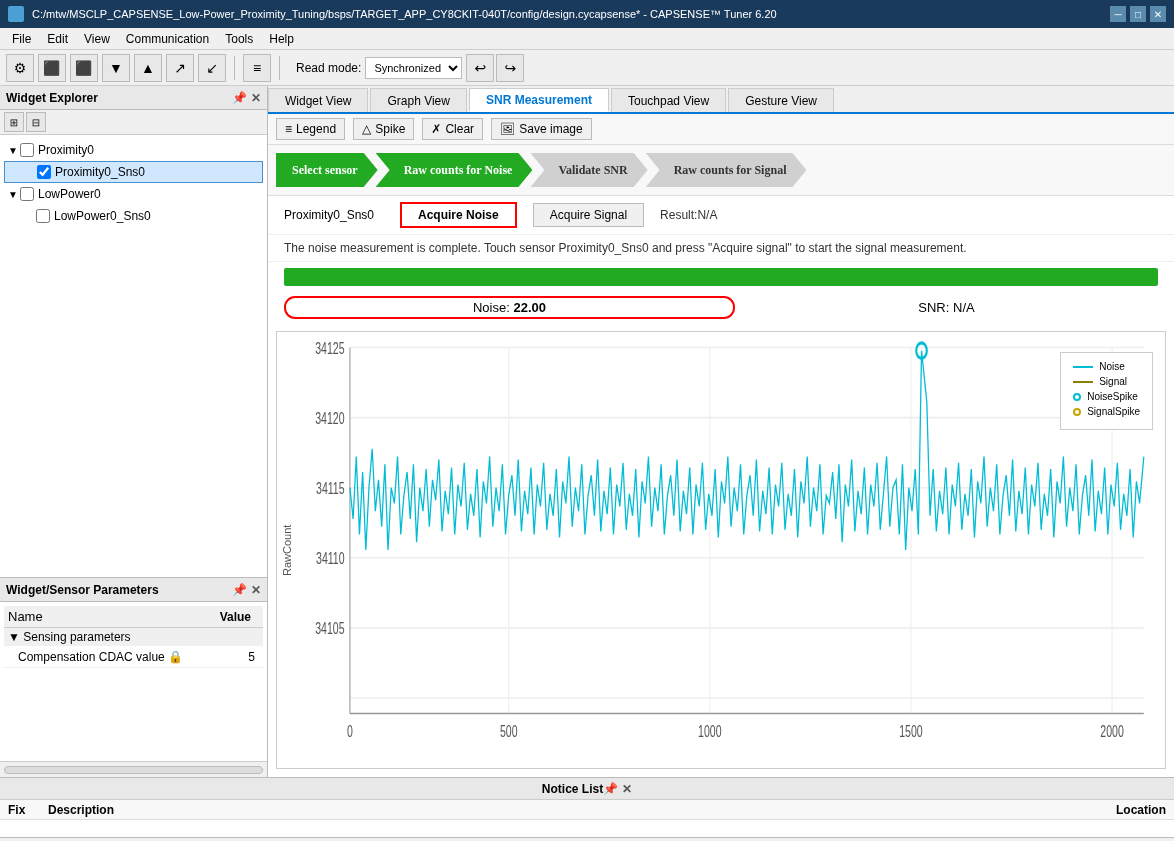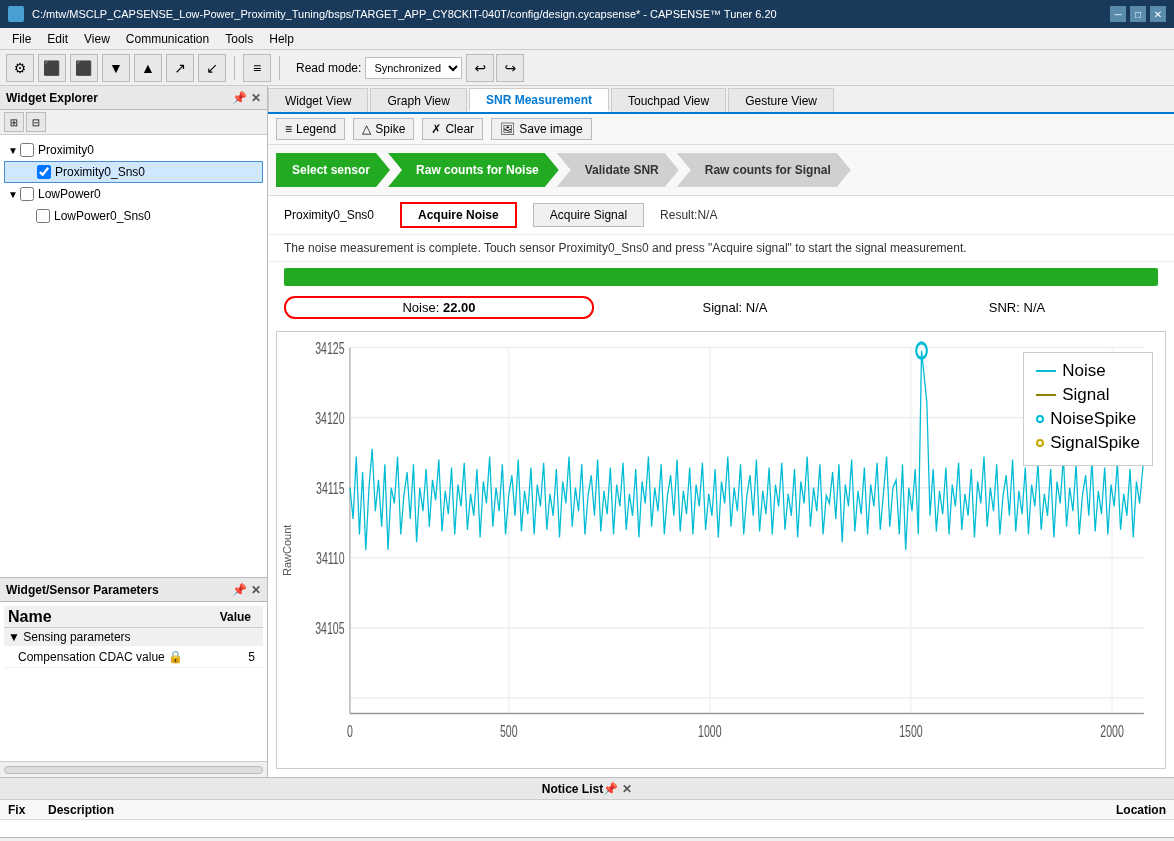--- a/index.html
+++ b/index.html
@@ -136,21 +136,21 @@
       background: #f0f0f0;
     }
     .params-header {
       display: flex;
       height: 22px;
       align-items: center;
       border-bottom: 1px solid #ccc;
       background: #f0f0f0;
       padding: 0 4px;
     }
-    .params-header-name { flex: 1; font-weight: bold; font-size: 16px; }
+    .params-header-name { flex: 1; font-weight: normal; font-size: 13px; }
     .params-header-val { width: 60px; font-weight: bold; font-size: 12px; text-align: right; padding-right: 8px; }
 
     .scrollbar-area {
       height: 16px;
       background: #f0f0f0;
       border-top: 1px solid #ccc;
       display: flex;
       align-items: center;
       padding: 0 4px;
     }
@@ -212,20 +212,21 @@
       cursor: pointer; font-size: 12px; height: 22px;
     }
 
     
     .steps-bar {
       display: flex;
       align-items: center;
       padding: 8px;
       background: #f8f8f8;
       border-bottom: 1px solid #ddd;
+      font-family: Liberation Serif, serif;
     }
     .step {
       display: flex;
       align-items: center;
       height: 34px;
       padding: 0 20px 0 28px;
       position: relative;
       font-size: 12px;
       font-weight: bold;
       color: white;
@@ -333,21 +334,21 @@
       width: 100%;
       height: 100%;
     }
     .chart-legend {
       position: absolute;
       right: 12px;
       top: 20px;
       background: white;
       border: 1px solid #ccc;
       padding: 8px 12px;
-      font-size: 17px;
+      font-size: 10px;
     }
     .legend-item {
       display: flex;
       align-items: center;
       gap: 6px;
       margin-bottom: 4px;
     }
     .legend-line {
       width: 20px;
       height: 2px;
@@ -573,24 +574,20 @@
     </div>
 
     <div class="info-text">The noise measurement is complete. Touch sensor Proximity0_Sns0 and press "Acquire signal" to start the signal measurement.</div>
 
     <div class="progress-bar-container"></div>
 
     <div class="metric-row">
       <div class="metric-item highlighted-metric">
         <span>Noise:</span>
         <strong><span>22.00</span></strong>
-      </div>
-      <div class="metric-item">
-        <span>Signal:</span>
-        <span>N/A</span>
       </div>
       <div class="metric-item">
         <span>SNR:</span>
         <span>N/A</span>
       </div>
     </div>
 
     <div class="chart-area">
       <div class="chart-container">
         <div class="chart-y-label">RawCount</div>

